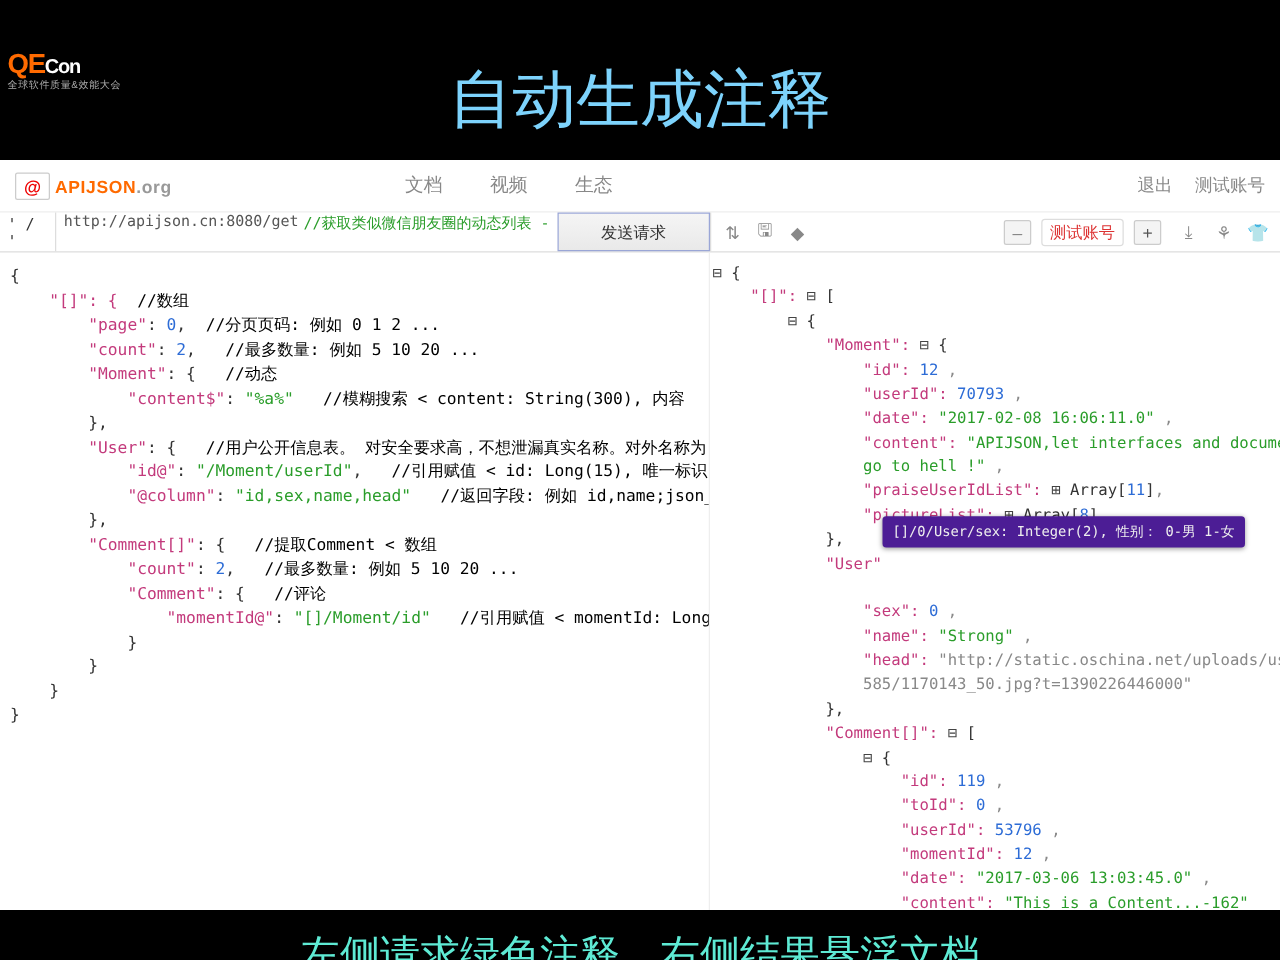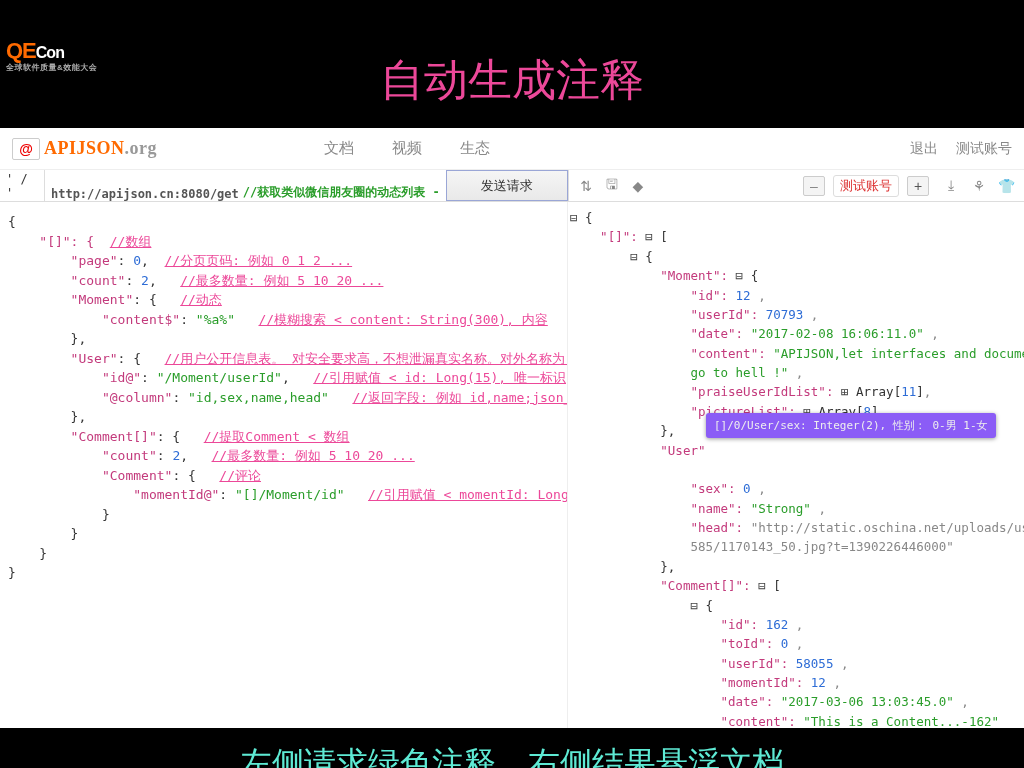--- a/index.html
+++ b/index.html
@@ -3,55 +3,55 @@
 <meta charset="utf-8">
 <style>
 * { margin: 0; padding: 0; box-sizing: border-box; }
 body { width: 1024px; height: 768px; background: #000; font-family: -apple-system, "Helvetica Neue", Arial, sans-serif; overflow: hidden; position: relative; }
 .slide { width: 100%; height: 100%; display: flex; flex-direction: column; margin-top: 32px; }
 .top-bar { height: 96px; background: #000; position: relative; display: flex; align-items: center; justify-content: center; }
 .logo-area { position: absolute; left: 6px; top: 6px; }
 .logo-wrap { display: flex; align-items: baseline; }
 .logo-q { color: #ff6a00; font-weight: 800; font-size: 22px; font-family: Arial Black, Arial; letter-spacing: -1px;}
 .logo-e { color: #fff; font-weight: 800; font-size: 16px; font-family: Arial Black, Arial; letter-spacing: -1px;}
-.logo-sub { color: #aaa; font-size: 8px; margin-top:-2px; letter-spacing: 0.5px; font-weight: bold;}
-.slide-title { color: #ec4899; font-size: 44px; font-weight: 400; }
+.logo-sub { color: #aaa; font-size: 8px; margin-top:-2px; letter-spacing: 0.5px;}
+.slide-title { color: #7dd3fc; font-size: 51px; font-weight: 400; }
 .browser { flex: 1; background: #fff; display: flex; flex-direction: column; min-height: 0; }
 .header { height: 42px; display: flex; align-items: center; border-bottom: 1px solid #eee; padding: 0 12px; }
 .brand-logo { width: 28px; height: 22px; background: #fff; border:1px solid #ccc; display:inline-flex; align-items:center; justify-content:center; margin-right:4px; border-radius:2px; }
 .brand-logo span { color:#e00; font-weight:bold; font-size:14px;}
-.brand { font-family: Liberation Serif, serif; font-weight: 700; font-size: 18px; color: #ff6a00; letter-spacing: 0.5px;}
+.brand { font-family: Liberation Sans, sans-serif; font-weight: 700; font-size: 14px; color: #ff6a00; letter-spacing: 0.5px;}
 .brand .org { color: #999; font-weight: 700; }
 .nav { margin-left: auto; display: flex; gap: 38px; color: #888; font-size: 15px; }
 .nav-right { display: flex; gap: 18px; color: #888; font-size: 14px; margin-left: 420px; }
 .toolbar { height: 32px; display: flex; align-items: stretch; border-bottom: 1px solid #ddd; font-size: 12px; }
 .tool-left { display: flex; align-items: center; flex: 0 0 568px; }
 .path-seg { border-right:1px solid #ddd; padding: 0 6px; display:flex; align-items:center; color:#333; font-family: monospace; height:100%;}
-.url-input { font-family: monospace; color: #555; padding: 0 6px; height:100%; display:flex; align-items:flex-end; flex: 0 0 auto; font-weight: bold;}
+.url-input { font-family: monospace; color: #555; padding: 0 6px; height:100%; display:flex; align-items:flex-start; flex: 0 0 auto;}
 .url-comment { color: #2a9d2a; font-family: monospace; padding-left:4px;}
 .send-btn { margin-left:auto; width: 138px; height: 100%; border: 1px solid #9aa6d6; background: linear-gradient(#f5f5f5,#e9e9e9); display: flex; align-items: center; justify-content: center; font-size: 13px; color:#333;}
 .tool-right { flex: 1; display: flex; align-items: center; padding: 0 8px; gap: 8px; border-left:1px solid #ddd;}
 .ticon { width:18px; height:18px; display:inline-flex; align-items:center; justify-content:center; color:#888; font-size:14px;}
 .minus-btn { width:22px; height:20px; border:1px solid #ccc; background:#f4f4f4; display:flex; align-items:center; justify-content:center; color:#888; font-size:14px; border-radius:2px;}
 .test-acc { color:#d33; font-size:13px; border:1px solid #ddd; padding:1px 6px; border-radius:3px;}
 .plus-btn { width:22px; height:20px; border:1px solid #ccc; background:#f4f4f4; display:flex; align-items:center; justify-content:center; color:#555; font-size:14px; border-radius:2px;}
 .right-icons { margin-left:auto; display:flex; gap:10px; color:#888;}
 .panes { flex:1; display:flex; min-height:0; font-family: Menlo, Consolas, monospace; font-size: 13px; }
 .pane-left { width: 568px; padding: 10px 8px; overflow: hidden; border-right:1px solid #eee; line-height: 1.5; white-space: pre; color:#222;}
 .pane-right { flex:1; padding: 6px 6px 6px 2px; overflow:hidden; line-height:1.55; font-size:12.5px; position:relative;}
 .k { color: #c33a7c; }      
 .s { color: #2a9d2a; }      
 .n { color: #2d6cd6; }      
-.c { color: #ec4899; text-decoration: underline; }      
+.c { color: #000000; }      
 .p { color: #333; }     
 .rg { color:#888;}          
 .arr { color:#2d6cd6;}
 .toggle { color:#444; font-weight:normal; cursor:default; }
 .rline { white-space: pre; }
-.tooltip { position:absolute; left:138px; top:211px; background:#8b5cf6; color:#eee; font-size:11px; padding:4px 8px; border-radius:3px; white-space:nowrap; box-shadow:0 1px 4px rgba(0,0,0,0.4);}
+.tooltip { position:absolute; left:138px; top:211px; background:#4c1d95; color:#eee; font-size:11px; padding:4px 8px; border-radius:3px; white-space:nowrap; box-shadow:0 1px 4px rgba(0,0,0,0.4);}
 .footer { height: 72px; background:#000; color:#5eead4; display:flex; align-items:center; justify-content:center; font-size: 32px; }
 </style>
 </head>
 <body>
 
 <div class="slide">
   <div class="top-bar">
     <div class="logo-area">
       <div class="logo-wrap">
         <span class="logo-q">QE</span>
@@ -143,23 +143,23 @@
 <div class="rline">            <span class="p">},</span></div>
 <div class="rline">            <span class="k">"User"</span></div>
 <div class="rline">                </div>
 <div class="rline">                <span class="k">"sex":</span> <span class="n">0</span> <span class="rg">,</span></div>
 <div class="rline">                <span class="k">"name":</span> <span class="s">"Strong"</span> <span class="rg">,</span></div>
 <div class="rline">                <span class="k">"head":</span> <span class="rg">"http://static.oschina.net/uploads/user/</span></div>
 <div class="rline">                <span class="rg">585/1170143_50.jpg?t=1390226446000"</span></div>
 <div class="rline">            <span class="p">},</span></div>
 <div class="rline">            <span class="k">"Comment[]":</span> <span class="toggle">⊟ </span><span class="p">[</span></div>
 <div class="rline">                <span class="toggle">⊟ </span><span class="p">{</span></div>
-<div class="rline">                    <span class="k">"id":</span> <span class="n">162</span> <span class="rg">,</span></div>
+<div class="rline">                    <span class="k">"id":</span> <span class="n">119</span> <span class="rg">,</span></div>
 <div class="rline">                    <span class="k">"toId":</span> <span class="n">0</span> <span class="rg">,</span></div>
-<div class="rline">                    <span class="k">"userId":</span> <span class="n">58055</span> <span class="rg">,</span></div>
+<div class="rline">                    <span class="k">"userId":</span> <span class="n">53796</span> <span class="rg">,</span></div>
 <div class="rline">                    <span class="k">"momentId":</span> <span class="n">12</span> <span class="rg">,</span></div>
 <div class="rline">                    <span class="k">"date":</span> <span class="s">"2017-03-06 13:03:45.0"</span> <span class="rg">,</span></div>
 <div class="rline">                    <span class="k">"content":</span> <span class="s">"This is a Content...-162"</span></div>
 
         <div class="tooltip">[]/0/User/sex: Integer(2), 性别：  0-男 1-女</div>
       </div>
     </div>
   </div>
 
   <div class="footer">左侧请求绿色注释、右侧结果悬浮文档</div>

